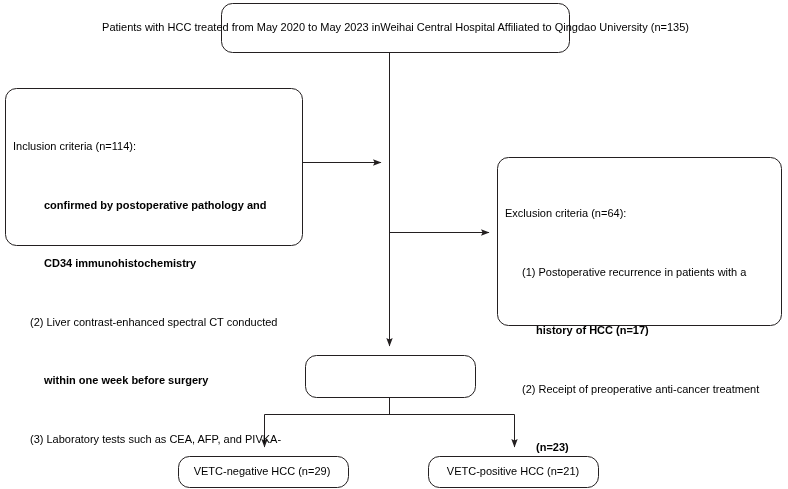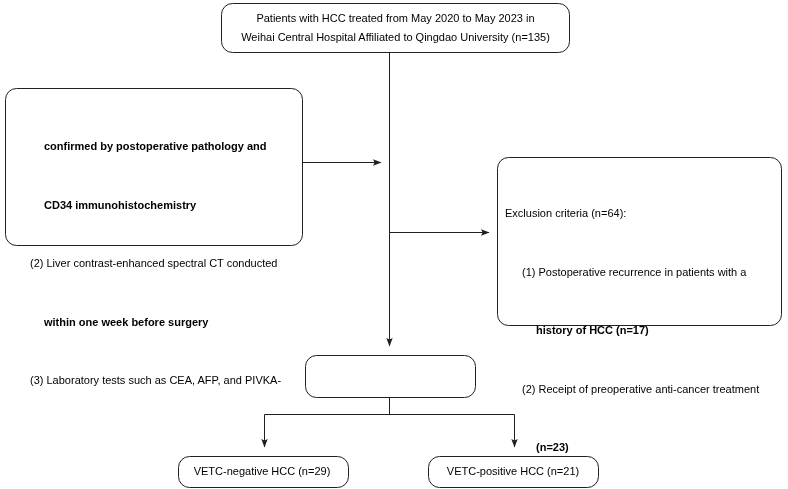--- a/index.html
+++ b/index.html
@@ -46,21 +46,20 @@
     font-family: "Liberation Sans", sans-serif;
     font-size: 11px;
     line-height: 19.5px;
     color: #000000;
     white-space: pre;
     box-sizing: border-box;
   }
   .node-text.centered {
     text-align: left;
     display: flex;
-    flex-direction: column;
     justify-content: center;
     align-items: center;
   }
   .node-text.listed {
     text-align: left;
   }
   .txt-line {
     display: block;
     white-space: pre;
   }
@@ -102,20 +101,21 @@
     <line class="connector" x1="264.5" y1="414.5" x2="264.5" y2="447" marker-end="url(#arrow)"></line>
     <line class="connector" x1="514.5" y1="414.5" x2="514.5" y2="447" marker-end="url(#arrow)"></line>
   </svg>
 
   <div class="node-text centered" style="left:225px; top:3px; width:341px; height:50px;">
     <span class="txt-line">Patients with HCC treated from May 2020 to May 2023 in</span>
     <span class="txt-line">Weihai Central Hospital Affiliated to Qingdao University (n=135)</span>
   </div>
 
   <div class="node-text listed" style="left:13px; top:98px; width:285px;">
+    <span class="txt-line">Inclusion criteria (n=114):</span>
     <span class="txt-line indent-2">confirmed by postoperative pathology and</span>
     <span class="txt-line indent-2">CD34 immunohistochemistry</span>
     <span class="txt-line indent-1">(2) Liver contrast-enhanced spectral CT conducted</span>
     <span class="txt-line indent-2">within one week before surgery</span>
     <span class="txt-line indent-1">(3) Laboratory tests such as CEA, AFP, and PIVKA-</span>
     
   </div>
 
   <div class="node-text listed" style="left:505px; top:165px; width:272px;">
     <span class="txt-line">Exclusion criteria (n=64):</span>

